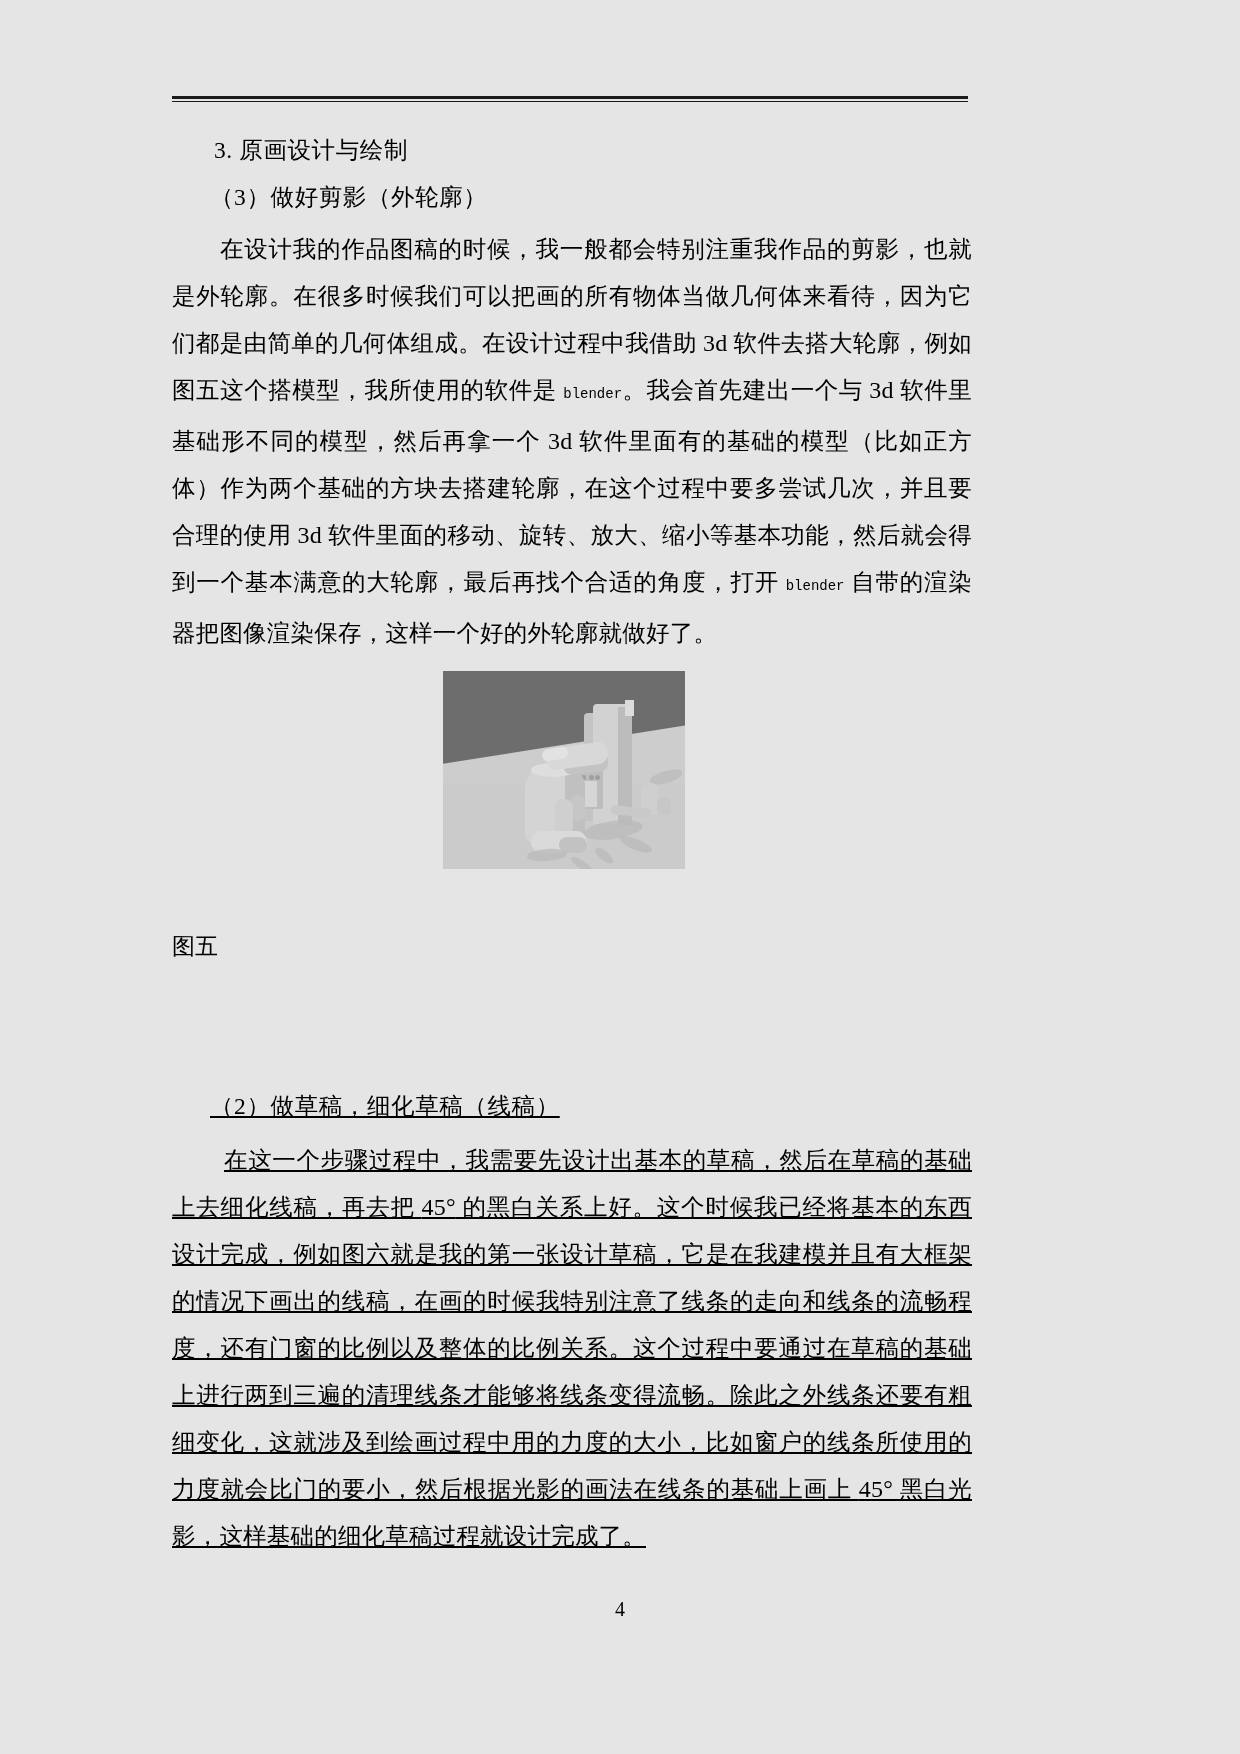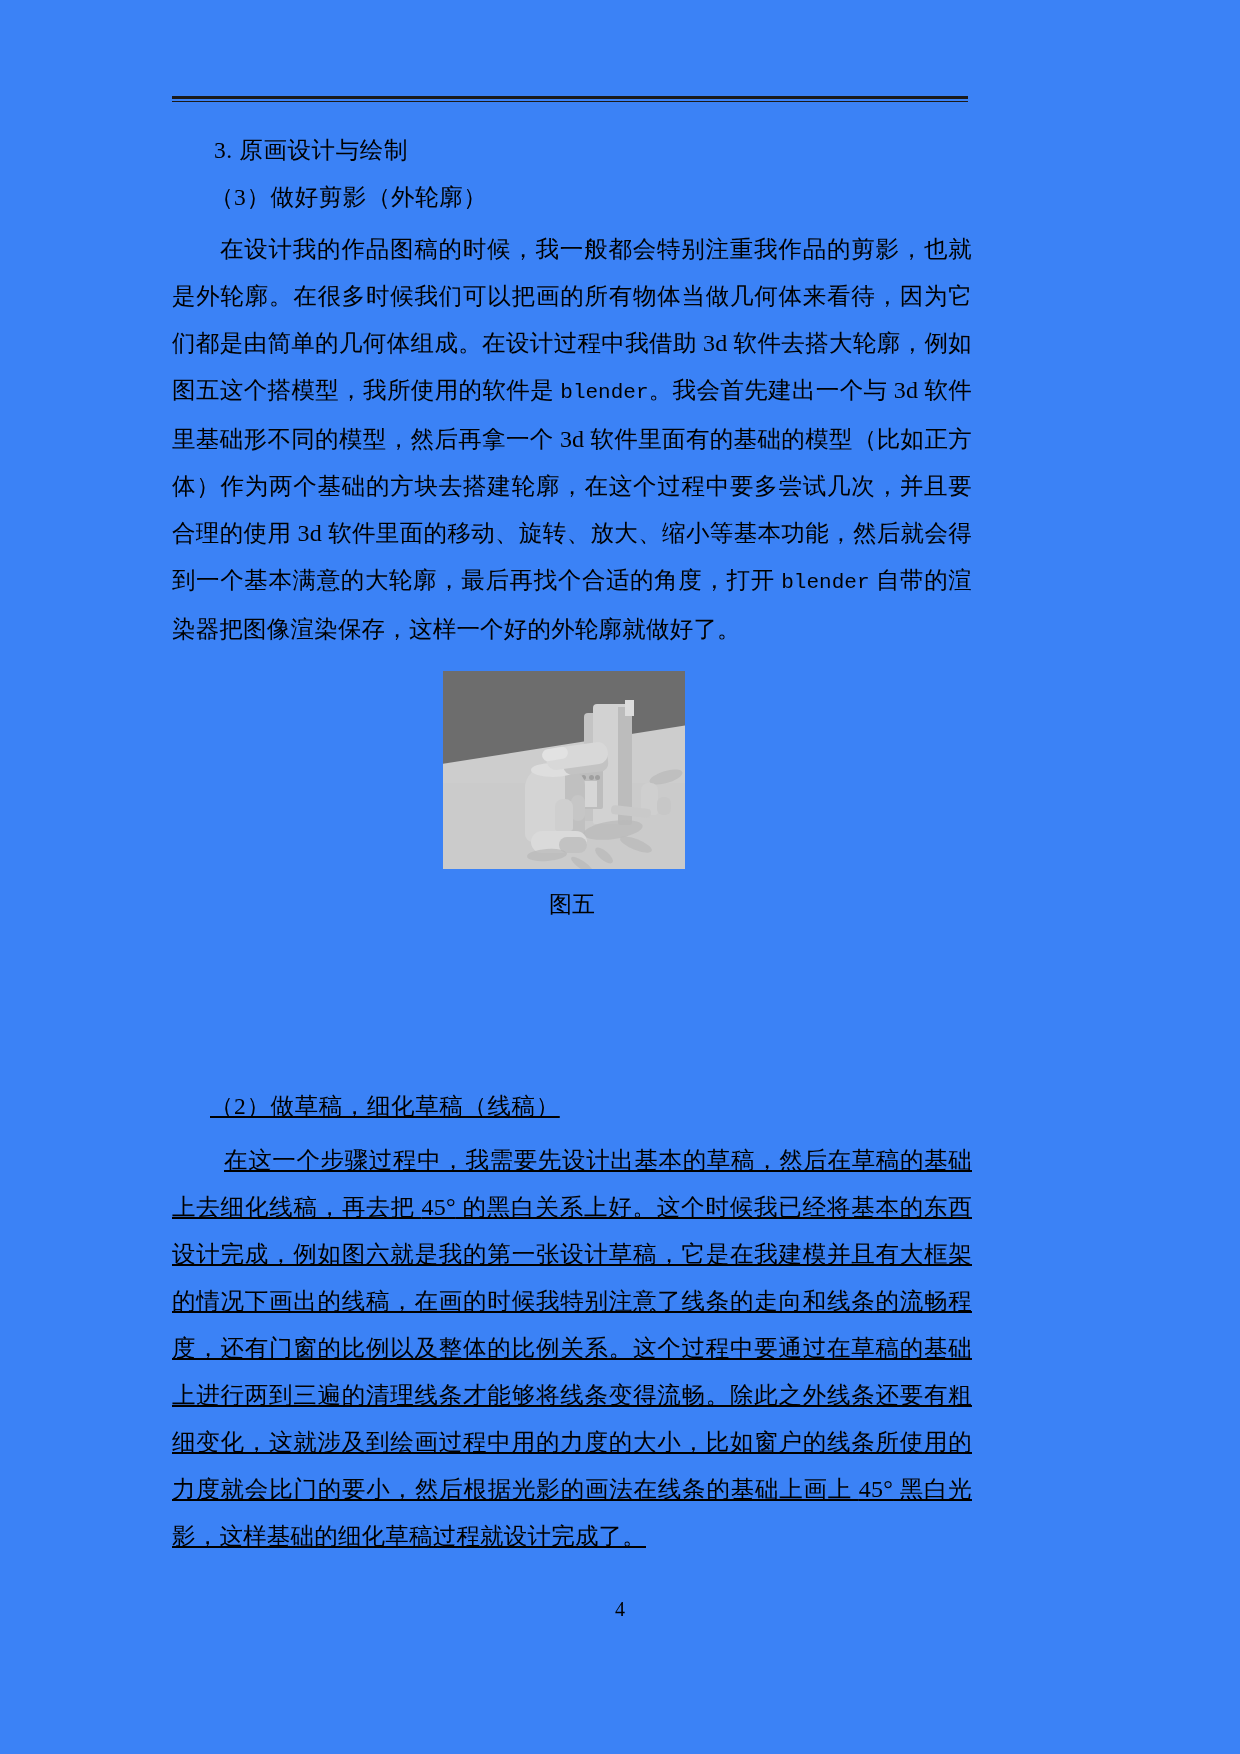--- a/index.html
+++ b/index.html
@@ -12,21 +12,21 @@
     height: 1754px;
     position: relative;
     font-family: "Liberation Serif", "DejaVu Serif", serif;
     color: #000000;
     overflow: hidden;
   }
 
   .page {
     position: absolute;
     inset: 0;
-    background: #3b82f6;
+    background: #e5e5e5;
   }
 
   
   .header-rule-wrap {
     position: absolute;
     left: 172px;
     top: 96px;
     width: 796px;
   }
   .header-rule-thick {
@@ -78,21 +78,21 @@
     margin-top: 8px;
     text-indent: 48px;
   }
   p.para-2 {
     margin-top: 10px;
     text-indent: 52px;
   }
 
   .mono {
     font-family: "Liberation Mono", "DejaVu Sans Mono", monospace;
-    font-size: 21px;
+    font-size: 14px;
     letter-spacing: 0px;
   }
   .latin {
     font-family: "Liberation Serif", serif;
     font-size: 24px;
   }
   .figure-wrap {
     position: absolute;
     left: 443px;
     top: 671px;
@@ -321,23 +321,23 @@
   .sh1 { left: 140px; top: 150px; width: 60px; height: 18px; transform: rotate(-8deg); }
   .sh2 { left: 176px; top: 168px; width: 34px; height: 11px; transform: rotate(22deg); }
   .sh3 { left: 150px; top: 180px; width: 22px; height: 9px;  transform: rotate(40deg); }
   .sh4 { left: 84px;  top: 178px; width: 40px; height: 12px; transform: rotate(-4deg); }
   .sh5 { left: 206px; top: 100px; width: 34px; height: 12px; transform: rotate(-16deg); }
   .sh6 { left: 126px; top: 190px; width: 26px; height: 8px;  transform: rotate(35deg); }
 
   .figure-caption {
     position: absolute;
     left: 172px;
-    top: 888px;
+    top: 930px;
     width: 800px;
-    text-align: center;
+    text-align: left;
     font-size: 23px;
     line-height: 34px;
   }
 
   
   .page-number {
     position: absolute;
     left: 0;
     top: 1598px;
     width: 1240px;

